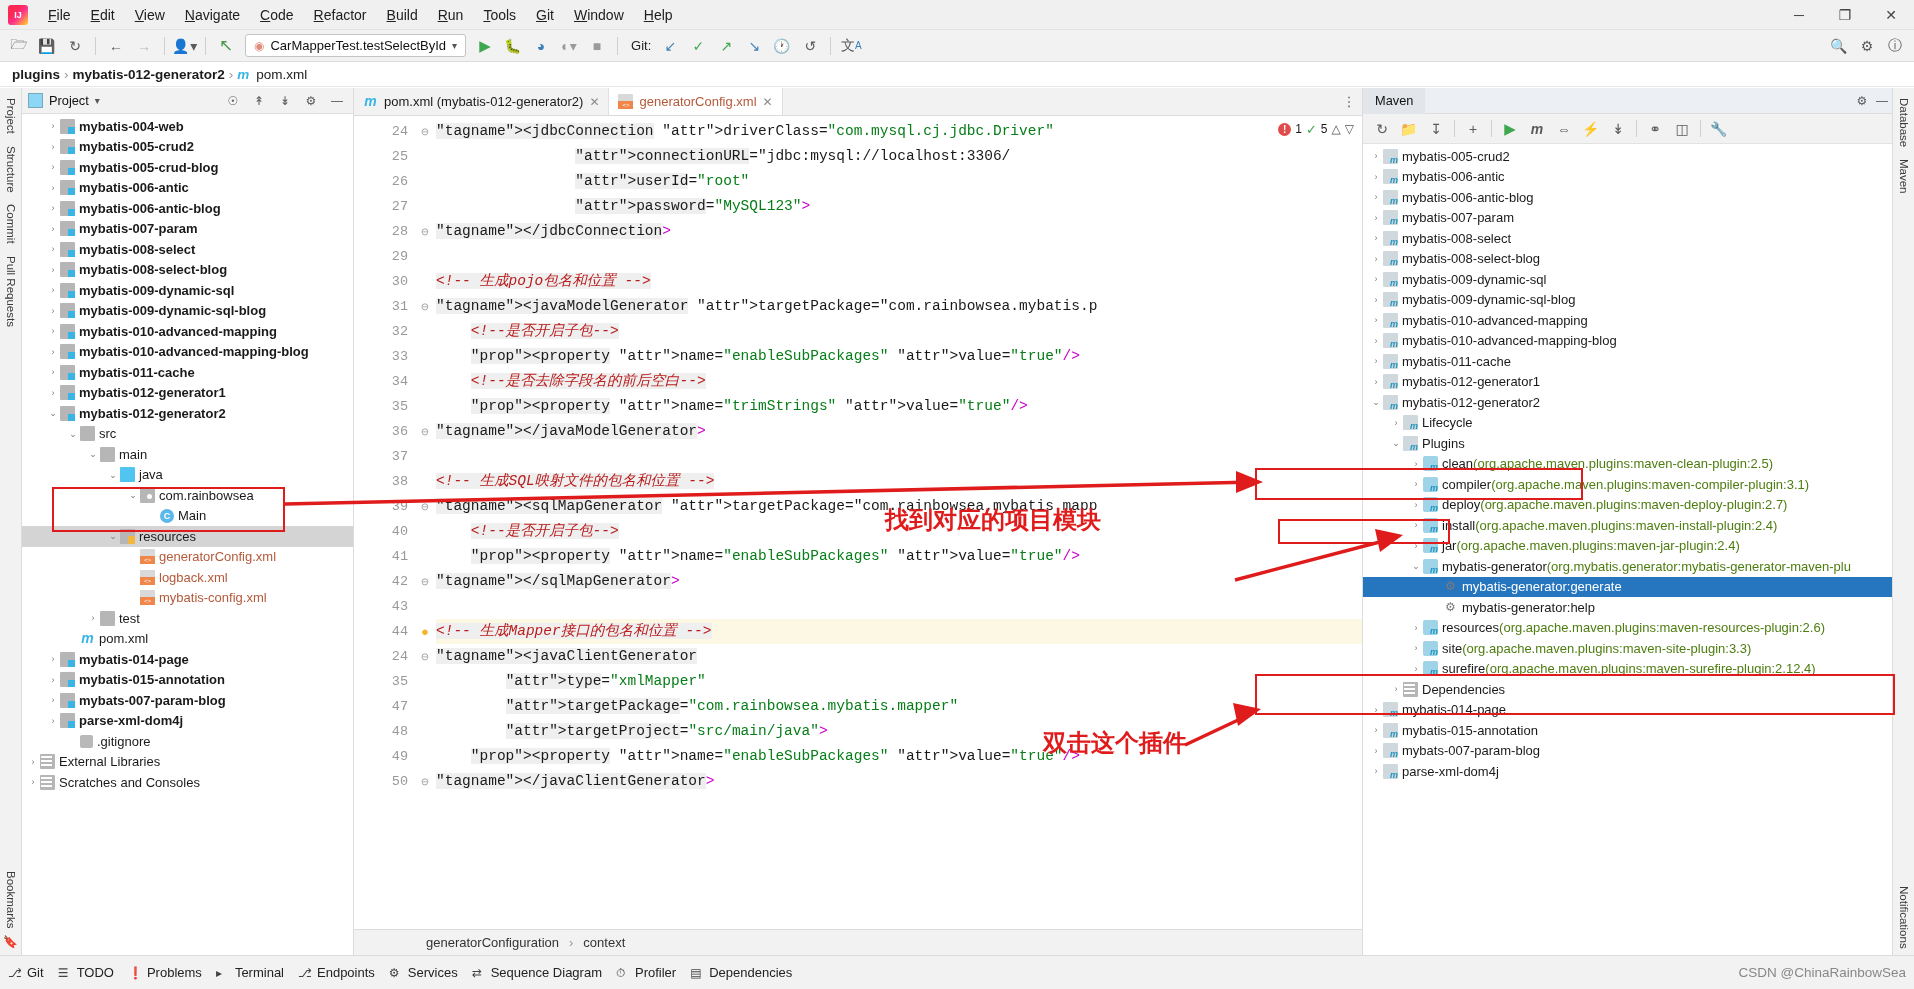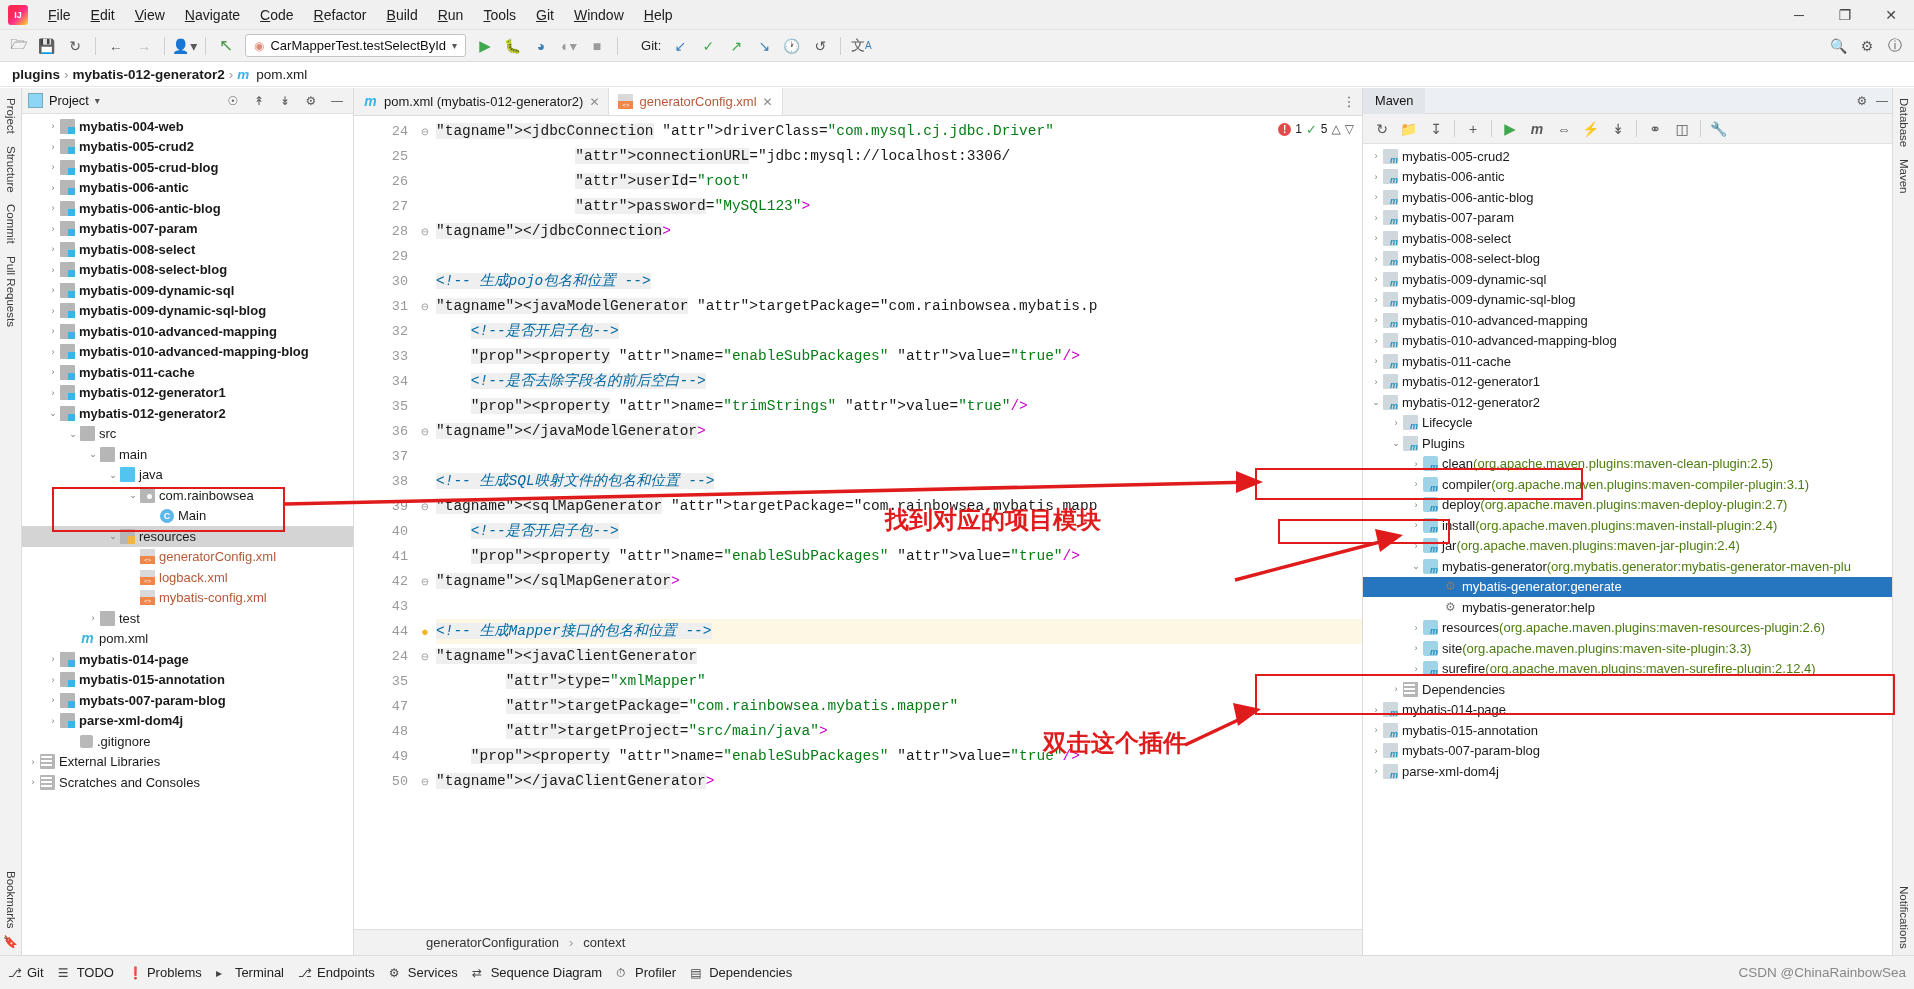--- a/index.html
+++ b/index.html
@@ -43,21 +43,21 @@
     height:32px; background:#f2f2f2; border-bottom:1px solid #dcdcdc;
     display:flex; align-items:center; padding:0 6px; gap:2px; position:relative;
   }
   .tb-icon { width:26px;height:24px;display:flex;align-items:center;justify-content:center;color:#5a5a5a;font-size:14px; }
   .tb-sep { width:1px;height:18px;background:#cfcfcf;margin:0 5px; }
   .runconfig {
     display:flex;align-items:center;gap:6px;border:1px solid #c4c4c4;border-radius:3px;
     background:#fff;height:23px;padding:0 8px;margin:0 4px;min-width:215px;
   }
   .runconfig .label { font-size:13px;color:#111; }
-  .git-label { font-size:13px;color:#222;margin-left:16px;margin-right:4px;}
+  .git-label { font-size:13px;color:#222;margin-left:6px;margin-right:4px;}
 
   
   .breadcrumb {
     height:25px;background:#ffffff;display:flex;align-items:center;padding:0 12px;
     border-bottom:1px solid #e6e6e6; gap:4px; font-size:13.5px;
   }
   .bc-item { font-weight:bold;color:#1b1b1b; }
   .bc-sep { color:#9a9a9a; font-weight:normal; }
   .bc-last { font-weight:normal;color:#222; }
 
@@ -142,21 +142,21 @@
   .foldcol { width:22px;flex:none;padding-top:3px;position:relative;background:#fff; }
   .foldcol .fg { height:25px;line-height:25px;text-align:center;color:#9a9a9a;font-size:10px; }
   .code {
     flex:1; font-family:"Liberation Mono", monospace; font-size:14.5px; padding-top:3px;
     white-space:pre; overflow:hidden; position:relative; line-height:25px;
   }
   .cl { height:25px; }
   .hl { background:#efefef; }
   .val { color:#067d17; }
   .punct { color:#cc00cc; }
-  .comment { color:#0369a1; font-style:italic; }
+  .comment { color:#b91c1c; font-style:italic; }
   .bulb { color:#f5b429;font-size:13px; }
   .line44 { background:#fdf8e3; }
 
   .breadcrumb2 {
     height:26px;background:#f2f2f2;border-top:1px solid #dcdcdc;display:flex;align-items:center;
     padding-left:72px;gap:10px;font-size:13px;color:#333;
   }
   .bc2-sep{color:#999;}
 
   

